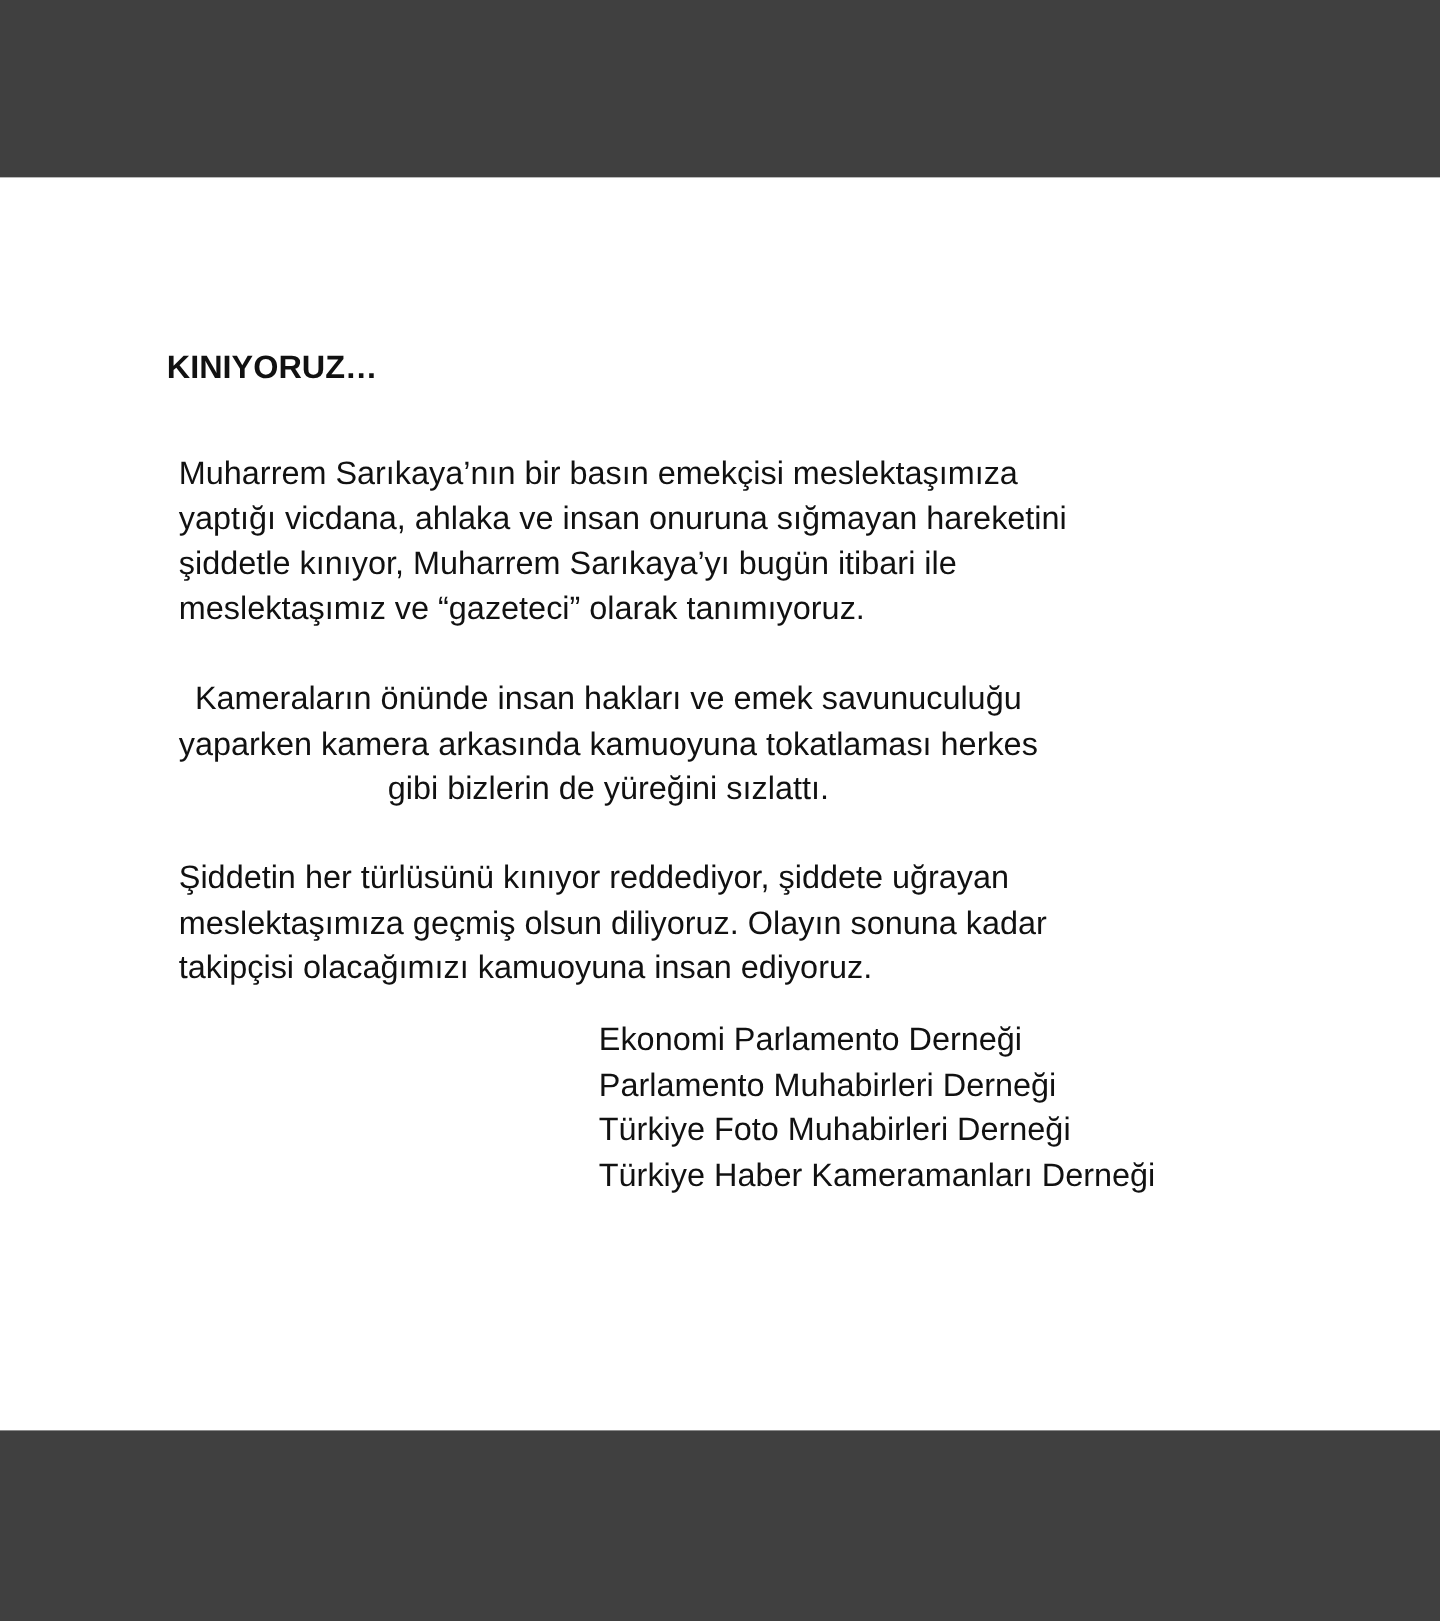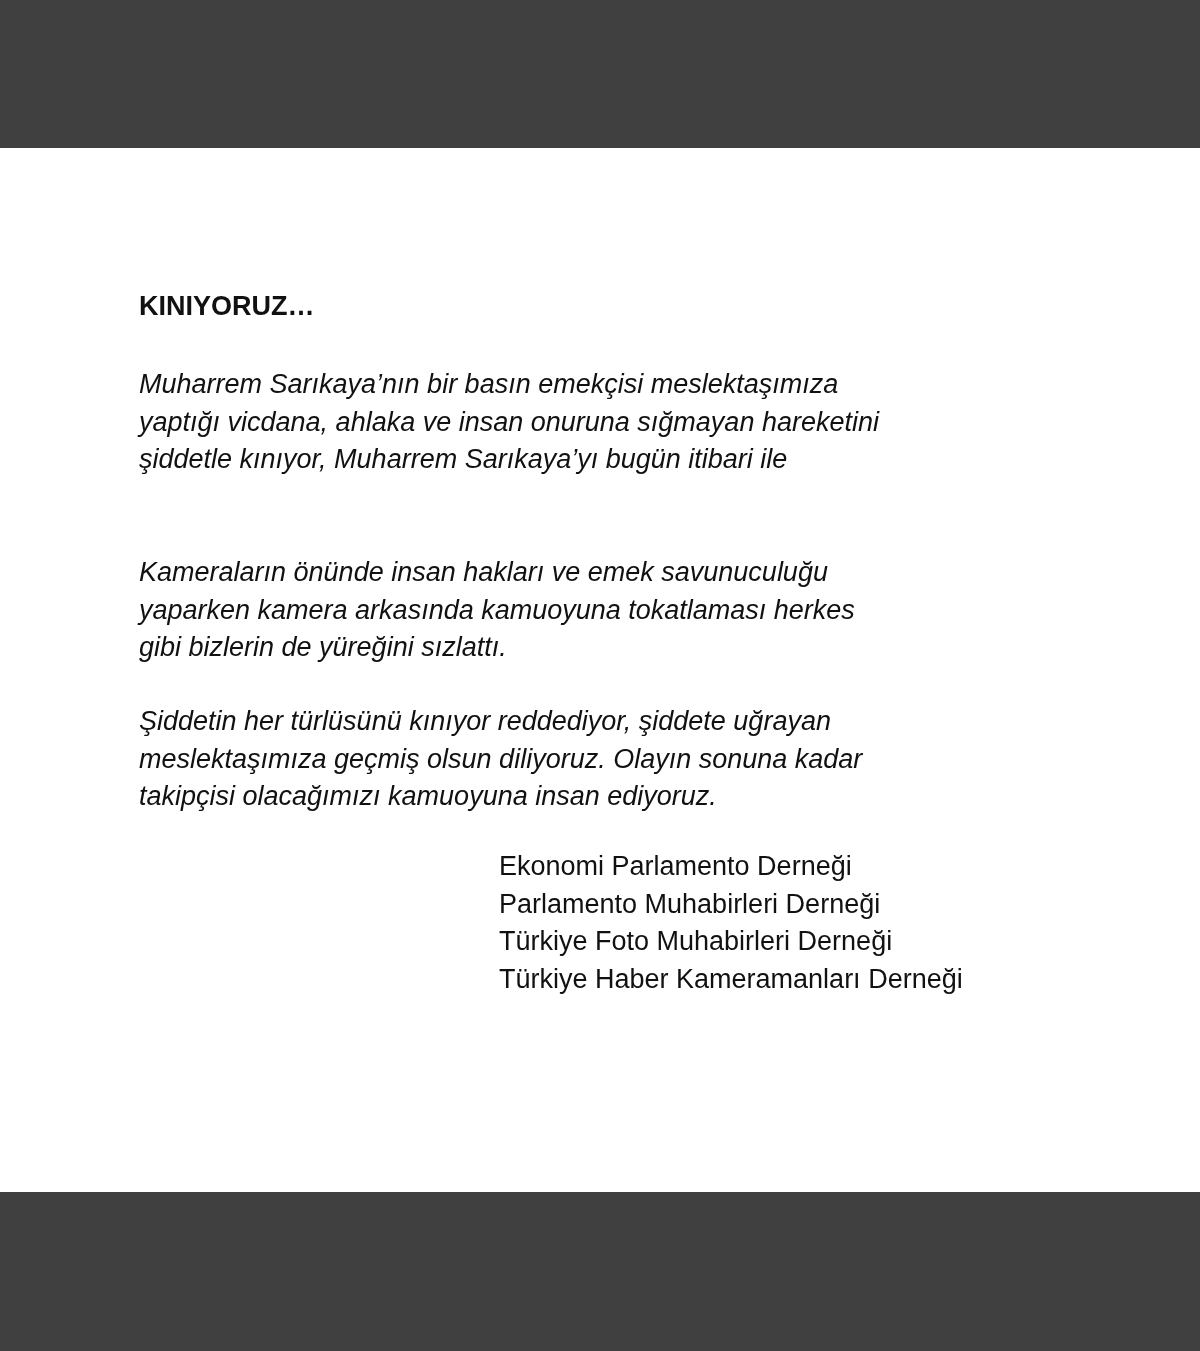--- a/index.html
+++ b/index.html
@@ -46,29 +46,28 @@
       font-size: 27px;
       line-height: 37.5px;
     }
     .title {
       font-weight: bold;
       font-size: 27px;
       margin: 0;
       line-height: 40px;
     }
     .para {
-      margin: 0;
-      font-style: italic;
+      margin: 10px;
     }
     .para p {
       margin: 0;
       white-space: nowrap;
     }
     .p1 { position: absolute; top: 80px; left: 0; }
-    .p2 { position: absolute; top: 268px; left: 0; }
+    .p2 { position: absolute; top: 268px; left: 0; text-align: center; }
     .p3 { position: absolute; top: 417px; left: 0; }
     .signatories {
       position: absolute;
       left: 360px;
       top: 562px;
       line-height: 37.5px;
     }
     .signatories div {
       white-space: nowrap;
     }
@@ -81,20 +80,21 @@
 
   <div class="page"></div>
 
   <div class="doc">
     <h1 class="title">KINIYORUZ…</h1>
 
     <div class="para p1">
       <p>Muharrem Sarıkaya’nın bir basın emekçisi meslektaşımıza</p>
       <p>yaptığı vicdana, ahlaka ve insan onuruna sığmayan hareketini</p>
       <p>şiddetle kınıyor, Muharrem Sarıkaya’yı bugün itibari ile</p>
+      <p>meslektaşımız ve “gazeteci” olarak tanımıyoruz.</p>
     </div>
 
     <div class="para p2">
       <p>Kameraların önünde insan hakları ve emek savunuculuğu</p>
       <p>yaparken kamera arkasında kamuoyuna tokatlaması herkes</p>
       <p>gibi bizlerin de yüreğini sızlattı.</p>
     </div>
 
     <div class="para p3">
       <p>Şiddetin her türlüsünü kınıyor reddediyor, şiddete uğrayan</p>

